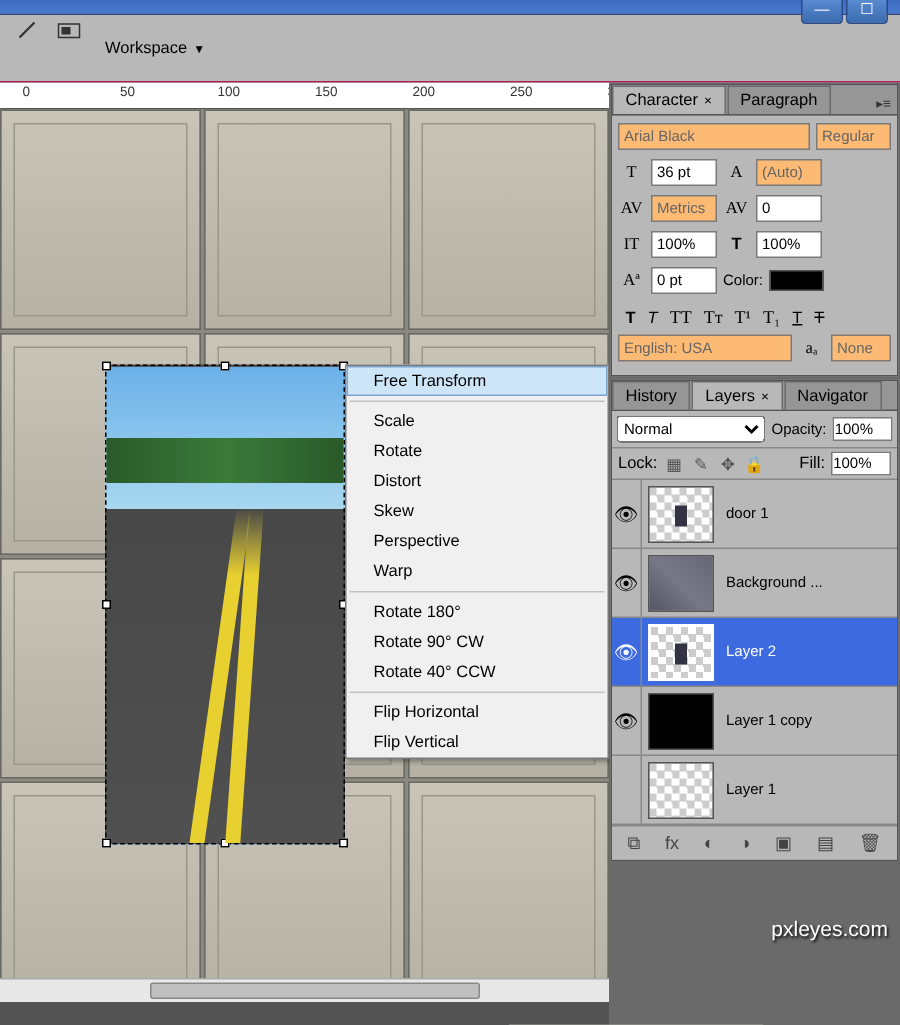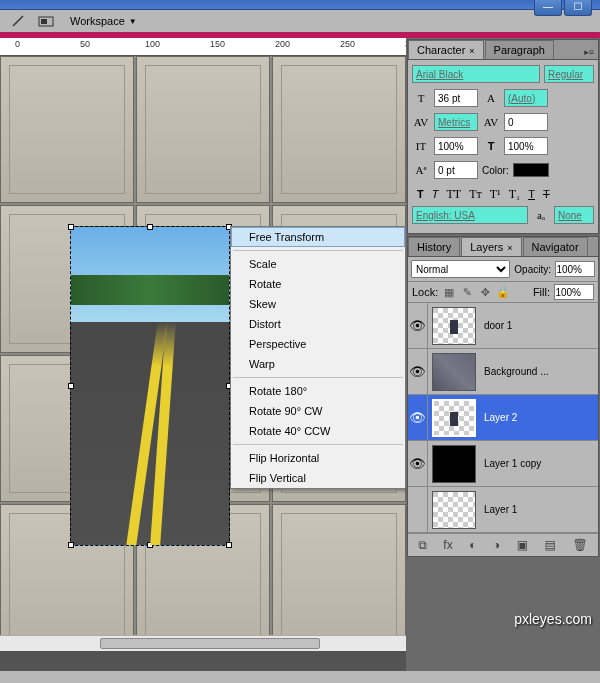--- a/index.html
+++ b/index.html
@@ -1,20 +1,20 @@
 <!DOCTYPE html>
 <html><head>
 <meta charset="utf-8">
 <style>
 * { margin: 0; padding: 0; box-sizing: border-box; font-family: "Segoe UI", Tahoma, sans-serif; font-size: 11px; }
 body { background: #b8b8b8; overflow: hidden; width: 600px; height: 683px; position: relative; }
 
 .window-top { height: 10px; background: linear-gradient(#3d6bbf, #4a7bd0); border-bottom: 1px solid #2a4a8a; }
 
-.toolbar-top { height: 28px; background: #b8b8b8; border-bottom: 6px solid #be185d; display: flex; align-items: center; padding: 0 8px; gap: 8px; }
+.toolbar-top { height: 45px; background: #b8b8b8; border-bottom: 1px solid #be185d; display: flex; padding: 0 8px; gap: 8px; }
 .tool-icon { width: 20px; height: 20px; display: flex; align-items: center; justify-content: center; }
 .workspace-btn { display: flex; align-items: center; gap: 4px; padding: 2px 6px; cursor: pointer; }
 .workspace-btn .caret { font-size: 8px; }
 
 .main-area { display: flex; height: 633px; }
 .canvas-area { flex: 1; position: relative; background: #535353; overflow: hidden; }
 .ruler-h { height: 18px; background: #fff; border-bottom: 1px solid #555; position: relative; overflow: hidden; }
 .ruler-h .num { position: absolute; bottom: 6px; font-size: 9px; color: #333; }
 
 .canvas-content { position: relative; width: 100%; height: 595px; background: #8a8a82; }
@@ -44,21 +44,21 @@
 .panel-tabs { display: flex; background: #969696; border-bottom: 1px solid #555; height: 20px; align-items: flex-end; }
 .panel-tab { padding: 3px 8px; background: #969696; border: 1px solid #6a6a6a; border-bottom: none; margin-right: 1px; cursor: pointer; }
 .panel-tab.active { background: #b8b8b8; }
 .panel-tab .x { margin-left: 4px; font-size: 9px; }
 .panel-tabs .spacer { flex: 1; }
 .panel-tabs .minibtn { padding: 2px 4px; font-size: 9px; color: #333; cursor:pointer; }
 
 .char-body { padding: 4px; }
 .char-row { display: flex; align-items: center; gap: 4px; margin-bottom: 4px; height: 20px; }
 .char-input { flex: 1; height: 18px; background: #fff; border: 1px solid #7a7a7a; padding: 0 3px; font-size: 10px; min-width: 0; }
-.char-input.ro { background: #5eead4; color: #666; text-decoration: underline; }
+.char-input.ro { background: #fdba74; color: #666; }
 .char-icon { width: 18px; height: 16px; display: flex; align-items: center; justify-content: center; font-size: 11px; font-family: "Times New Roman", serif; }
 .color-swatch { width: 36px; height: 14px; background: #000; border: 1px solid #555; }
 .char-btns { display: flex; gap: 2px; padding: 2px; }
 .char-btns span { font-family: "Times New Roman", serif; font-size: 12px; padding: 1px 3px; cursor: pointer; }
 
 .layers-body { background: #b8b8b8; }
 .layers-opts { display: flex; align-items: center; padding: 3px; gap: 4px; border-bottom: 1px solid #888; }
 .layers-opts select { flex: 1; font-size: 10px; height: 18px; }
 .opacity-lbl { font-size: 10px; }
 .small-input { width: 40px; height: 16px; font-size: 10px; border: 1px solid #7a7a7a; text-align: right; padding-right: 12px; background: #fff; position: relative; }
@@ -148,22 +148,22 @@
         <div class="transform-handle th-bm"></div>
         <div class="transform-handle th-ml"></div>
         <div class="transform-handle th-mr"></div>
       </div>
 
       <div class="context-menu" id="ctx-menu">
           <div class="item selected">Free Transform</div>
           <div class="sep"></div>
           <div class="item">Scale</div>
           <div class="item">Rotate</div>
+          <div class="item">Distort</div>
           <div class="item">Skew</div>
-          <div class="item">Distort</div>
           <div class="item">Perspective</div>
           <div class="item">Warp</div>
           <div class="sep"></div>
           <div class="item">Rotate 180°</div>
           <div class="item">Rotate 90° CW</div>
           <div class="item">Rotate 40° CCW</div>
           <div class="sep"></div>
           <div class="item">Flip Horizontal</div>
           <div class="item">Flip Vertical</div>
         </div>

